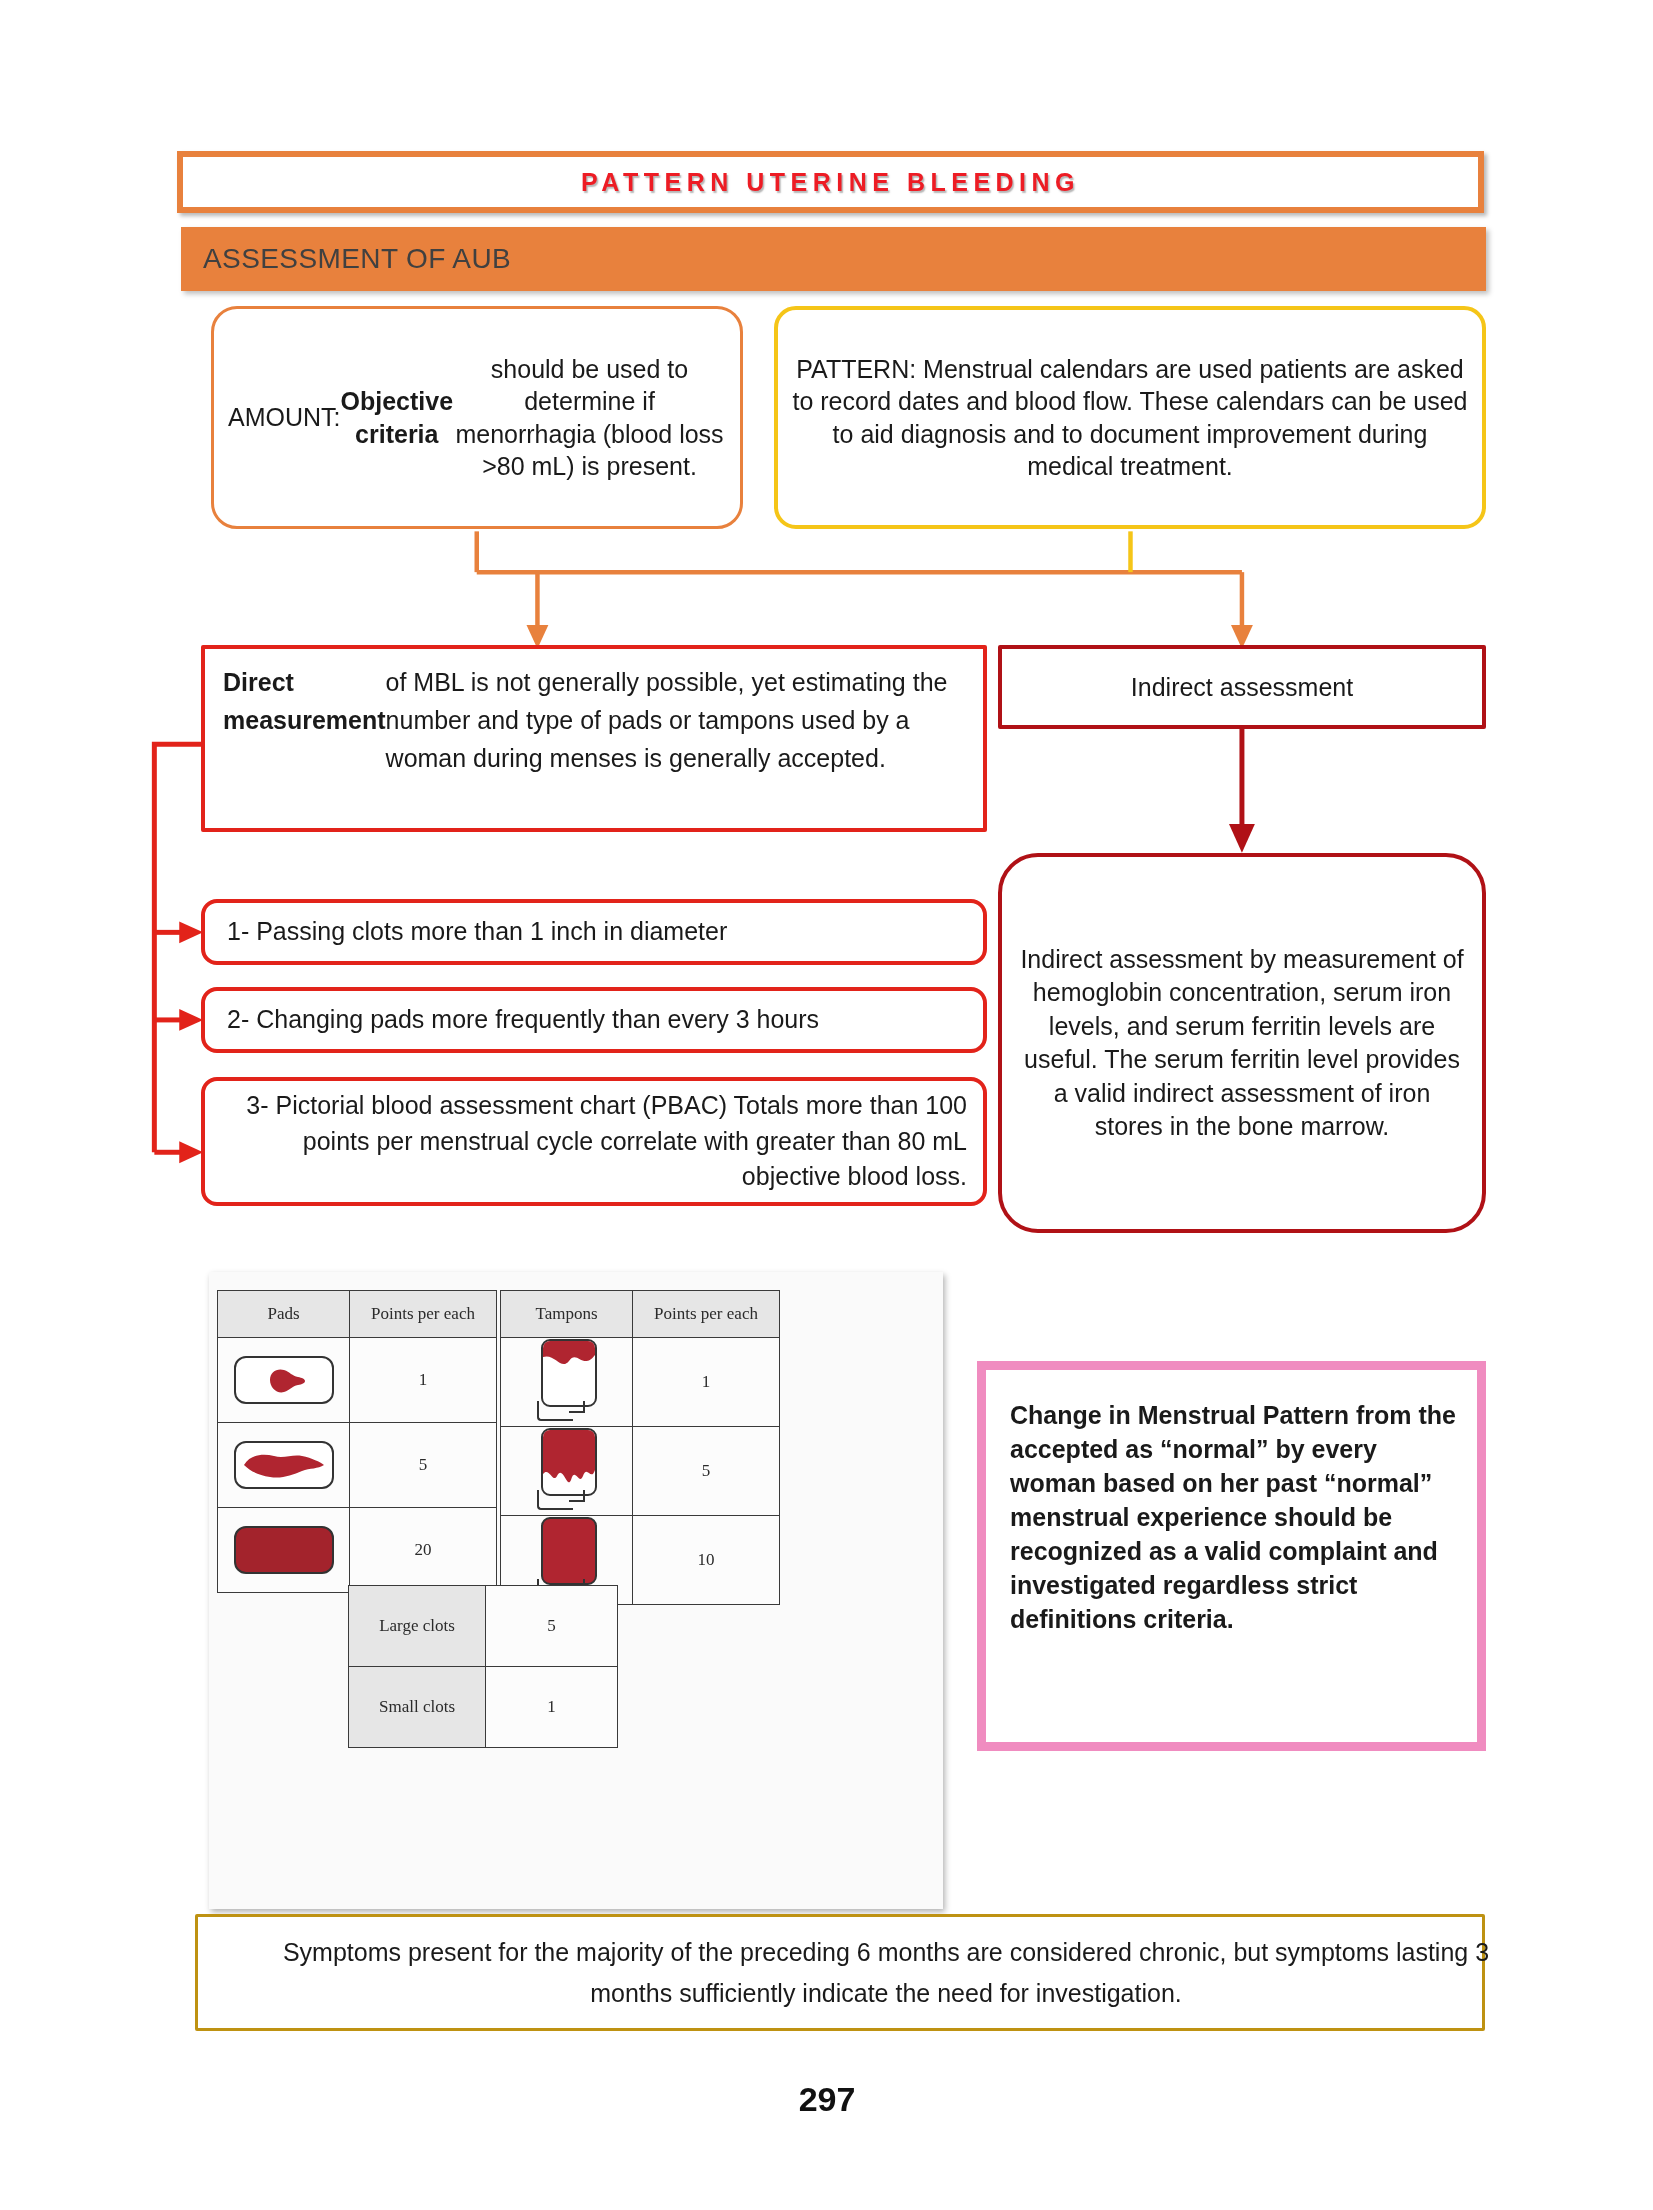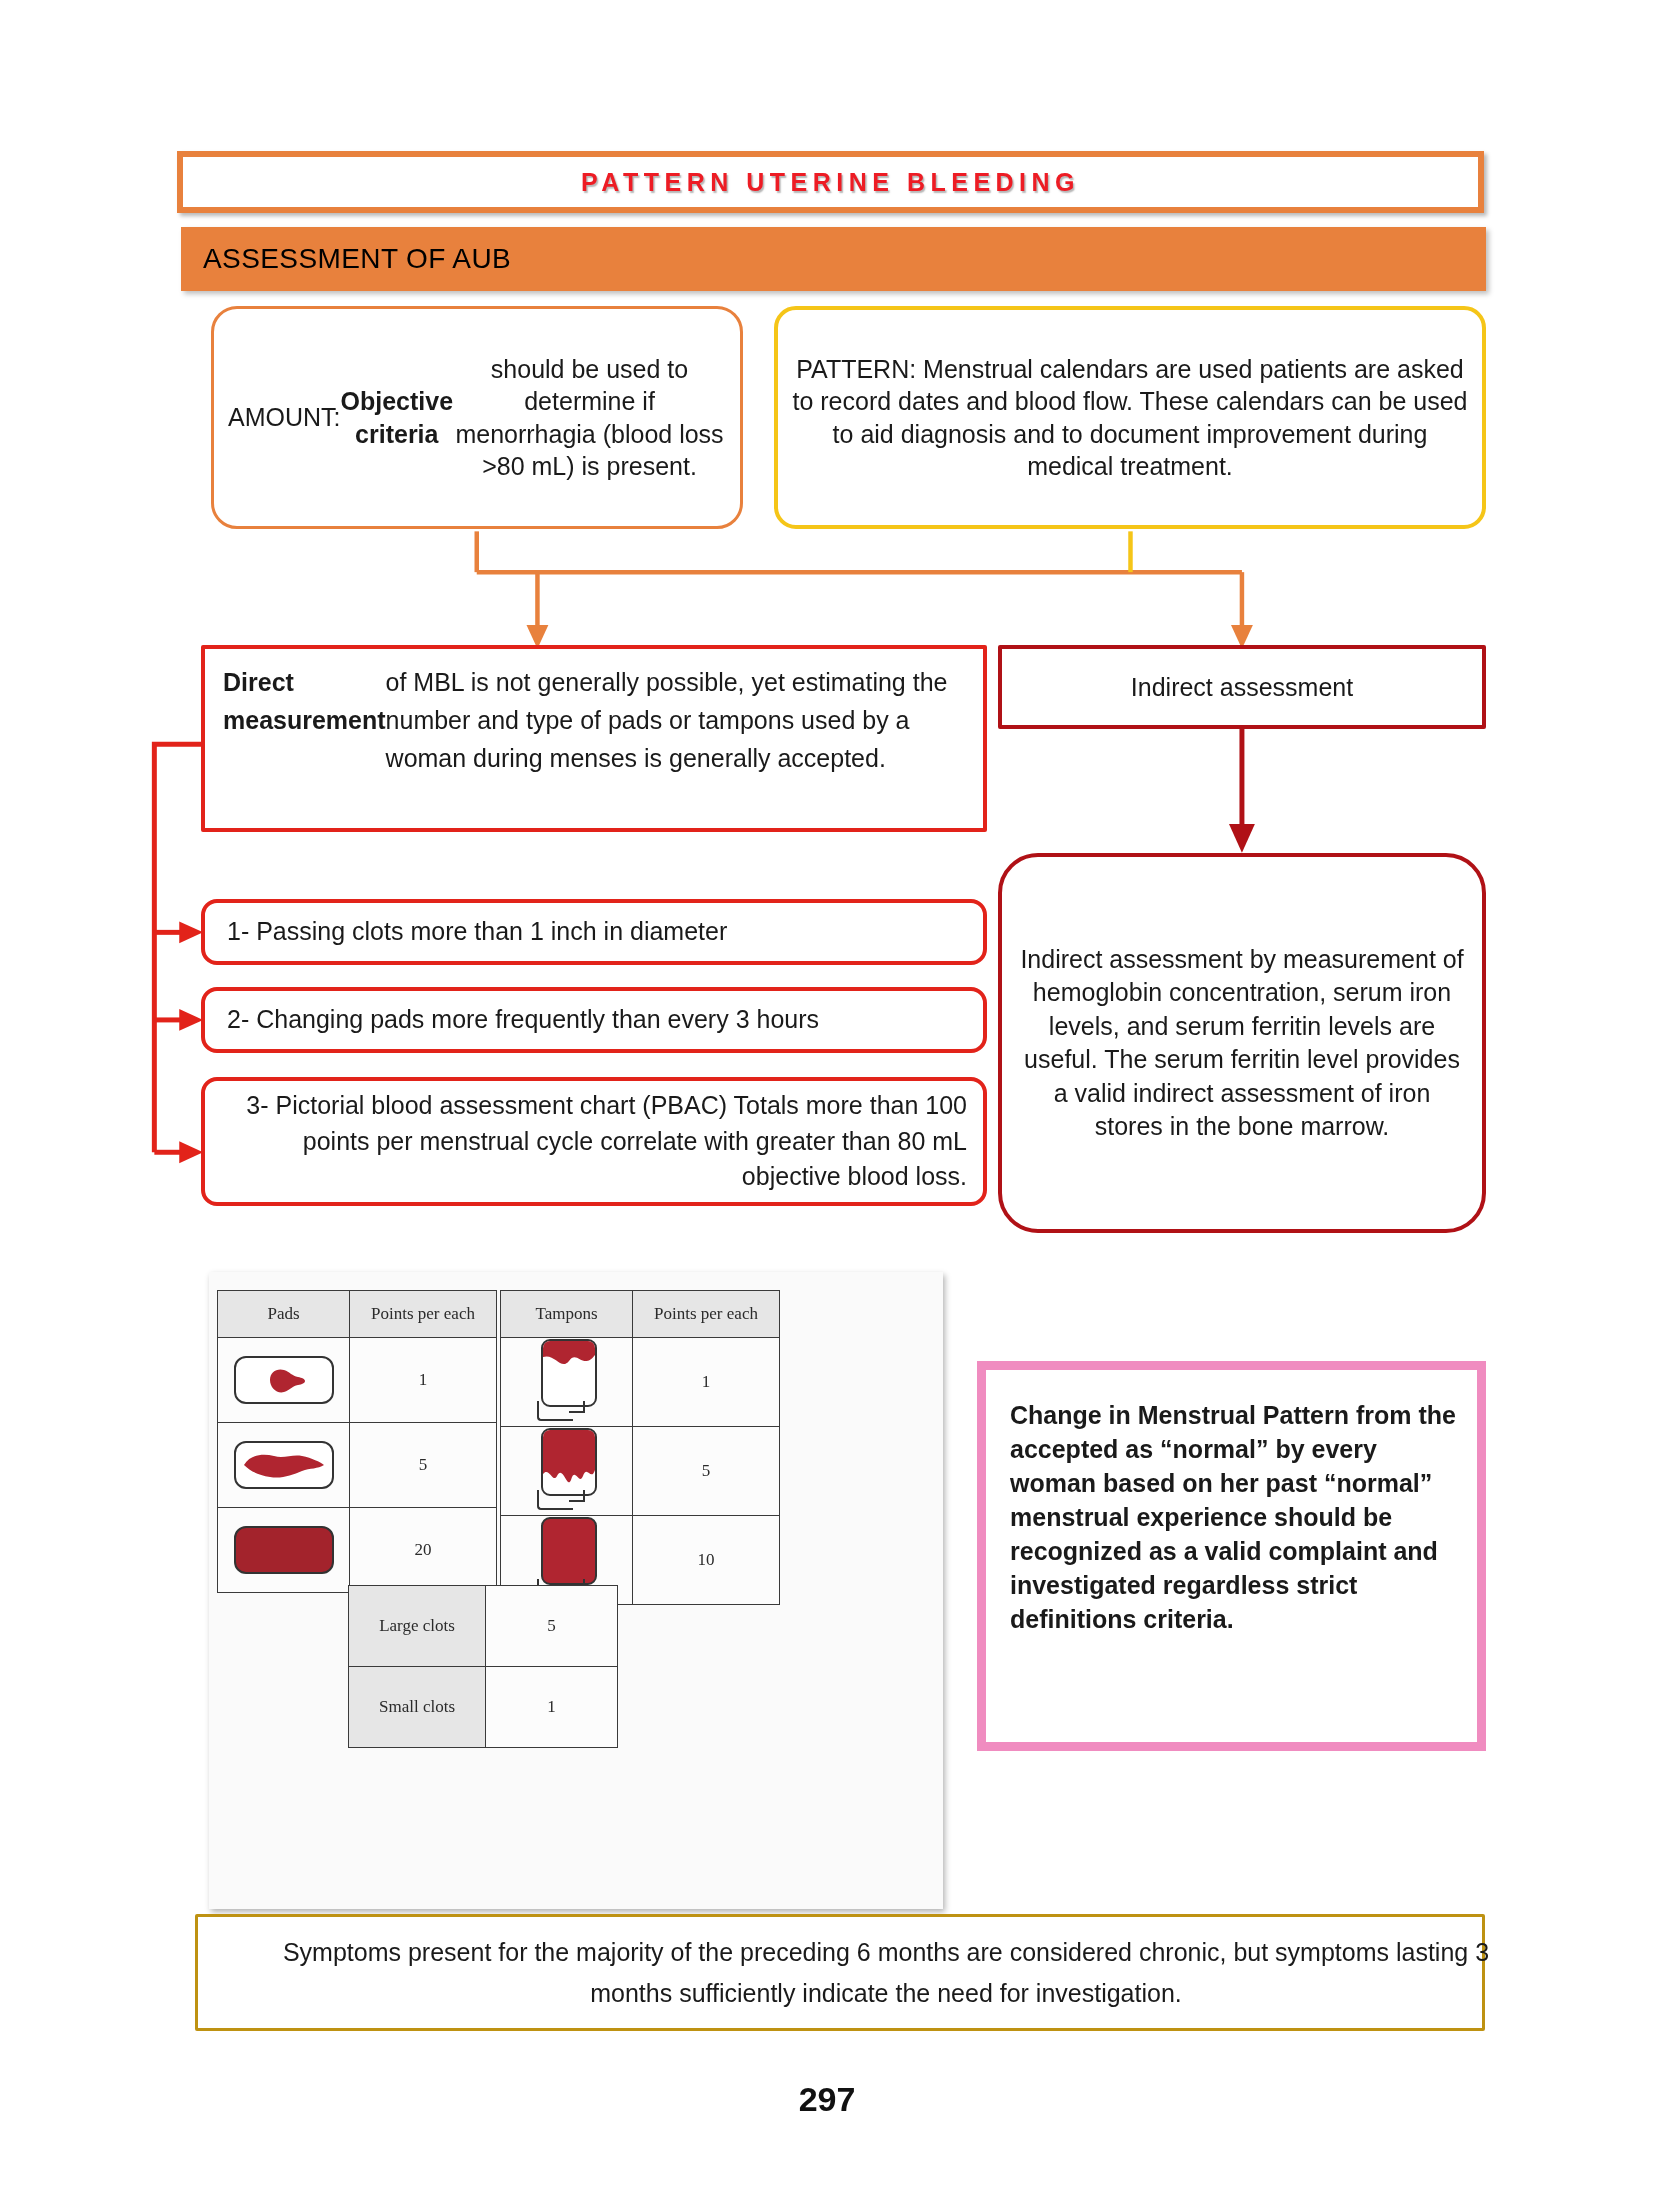--- a/index.html
+++ b/index.html
@@ -23,21 +23,21 @@
     text-shadow:1.5px 1.5px 1.5px rgba(120,120,120,.55);
   }
 
   
   .section-band{
     position:absolute;left:181px;top:227px;width:1305px;height:64px;
     background:#E8813D;box-shadow:3px 3px 5px rgba(0,0,0,0.25);
   }
   .section-band span{
     position:absolute;left:22px;top:50%;transform:translateY(-50%);
-    color:#000000;font-size:28px;font-weight:300;letter-spacing:0.4px;
+    color:#404040;font-size:28px;font-weight:300;letter-spacing:0.4px;
   }
 
   
   .box{position:absolute;box-sizing:border-box;background:#fff;}
   .box .txt{
     display:block;width:100%;height:100%;
     display:flex;align-items:center;justify-content:center;
     padding:8px 14px;box-sizing:border-box;
     font-size:25px;line-height:1.30;color:#1a1a1a;text-align:center;
   }

